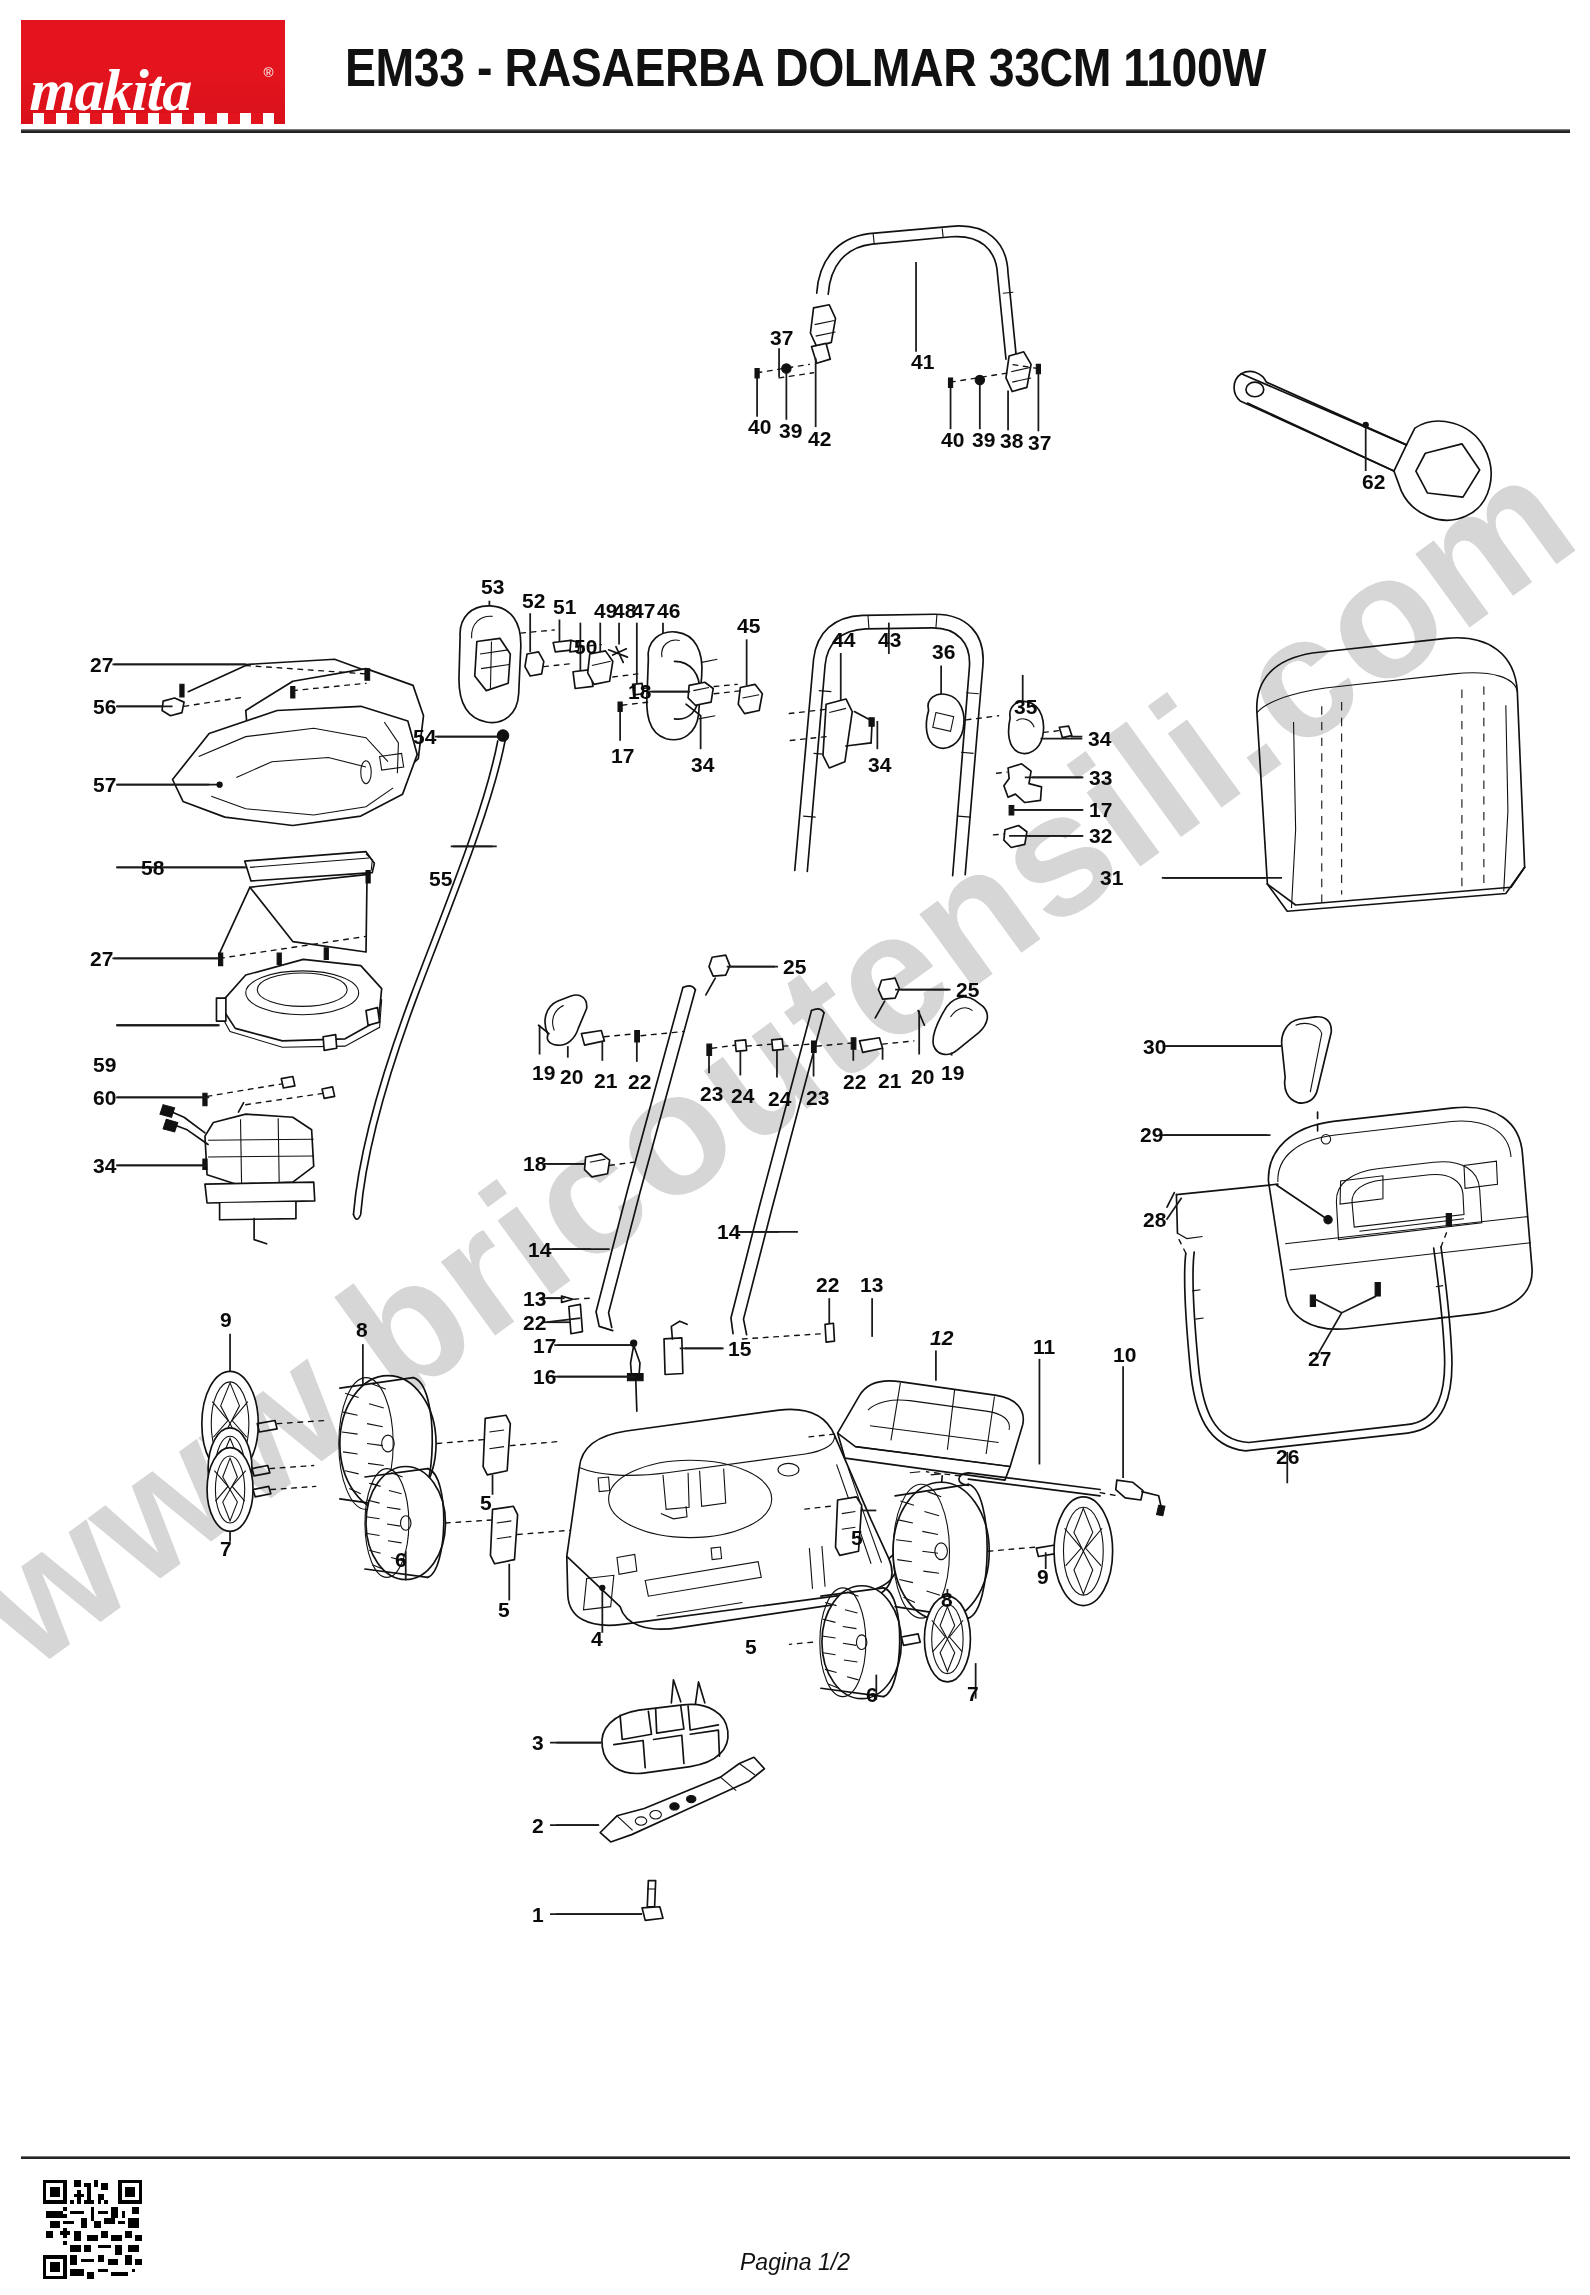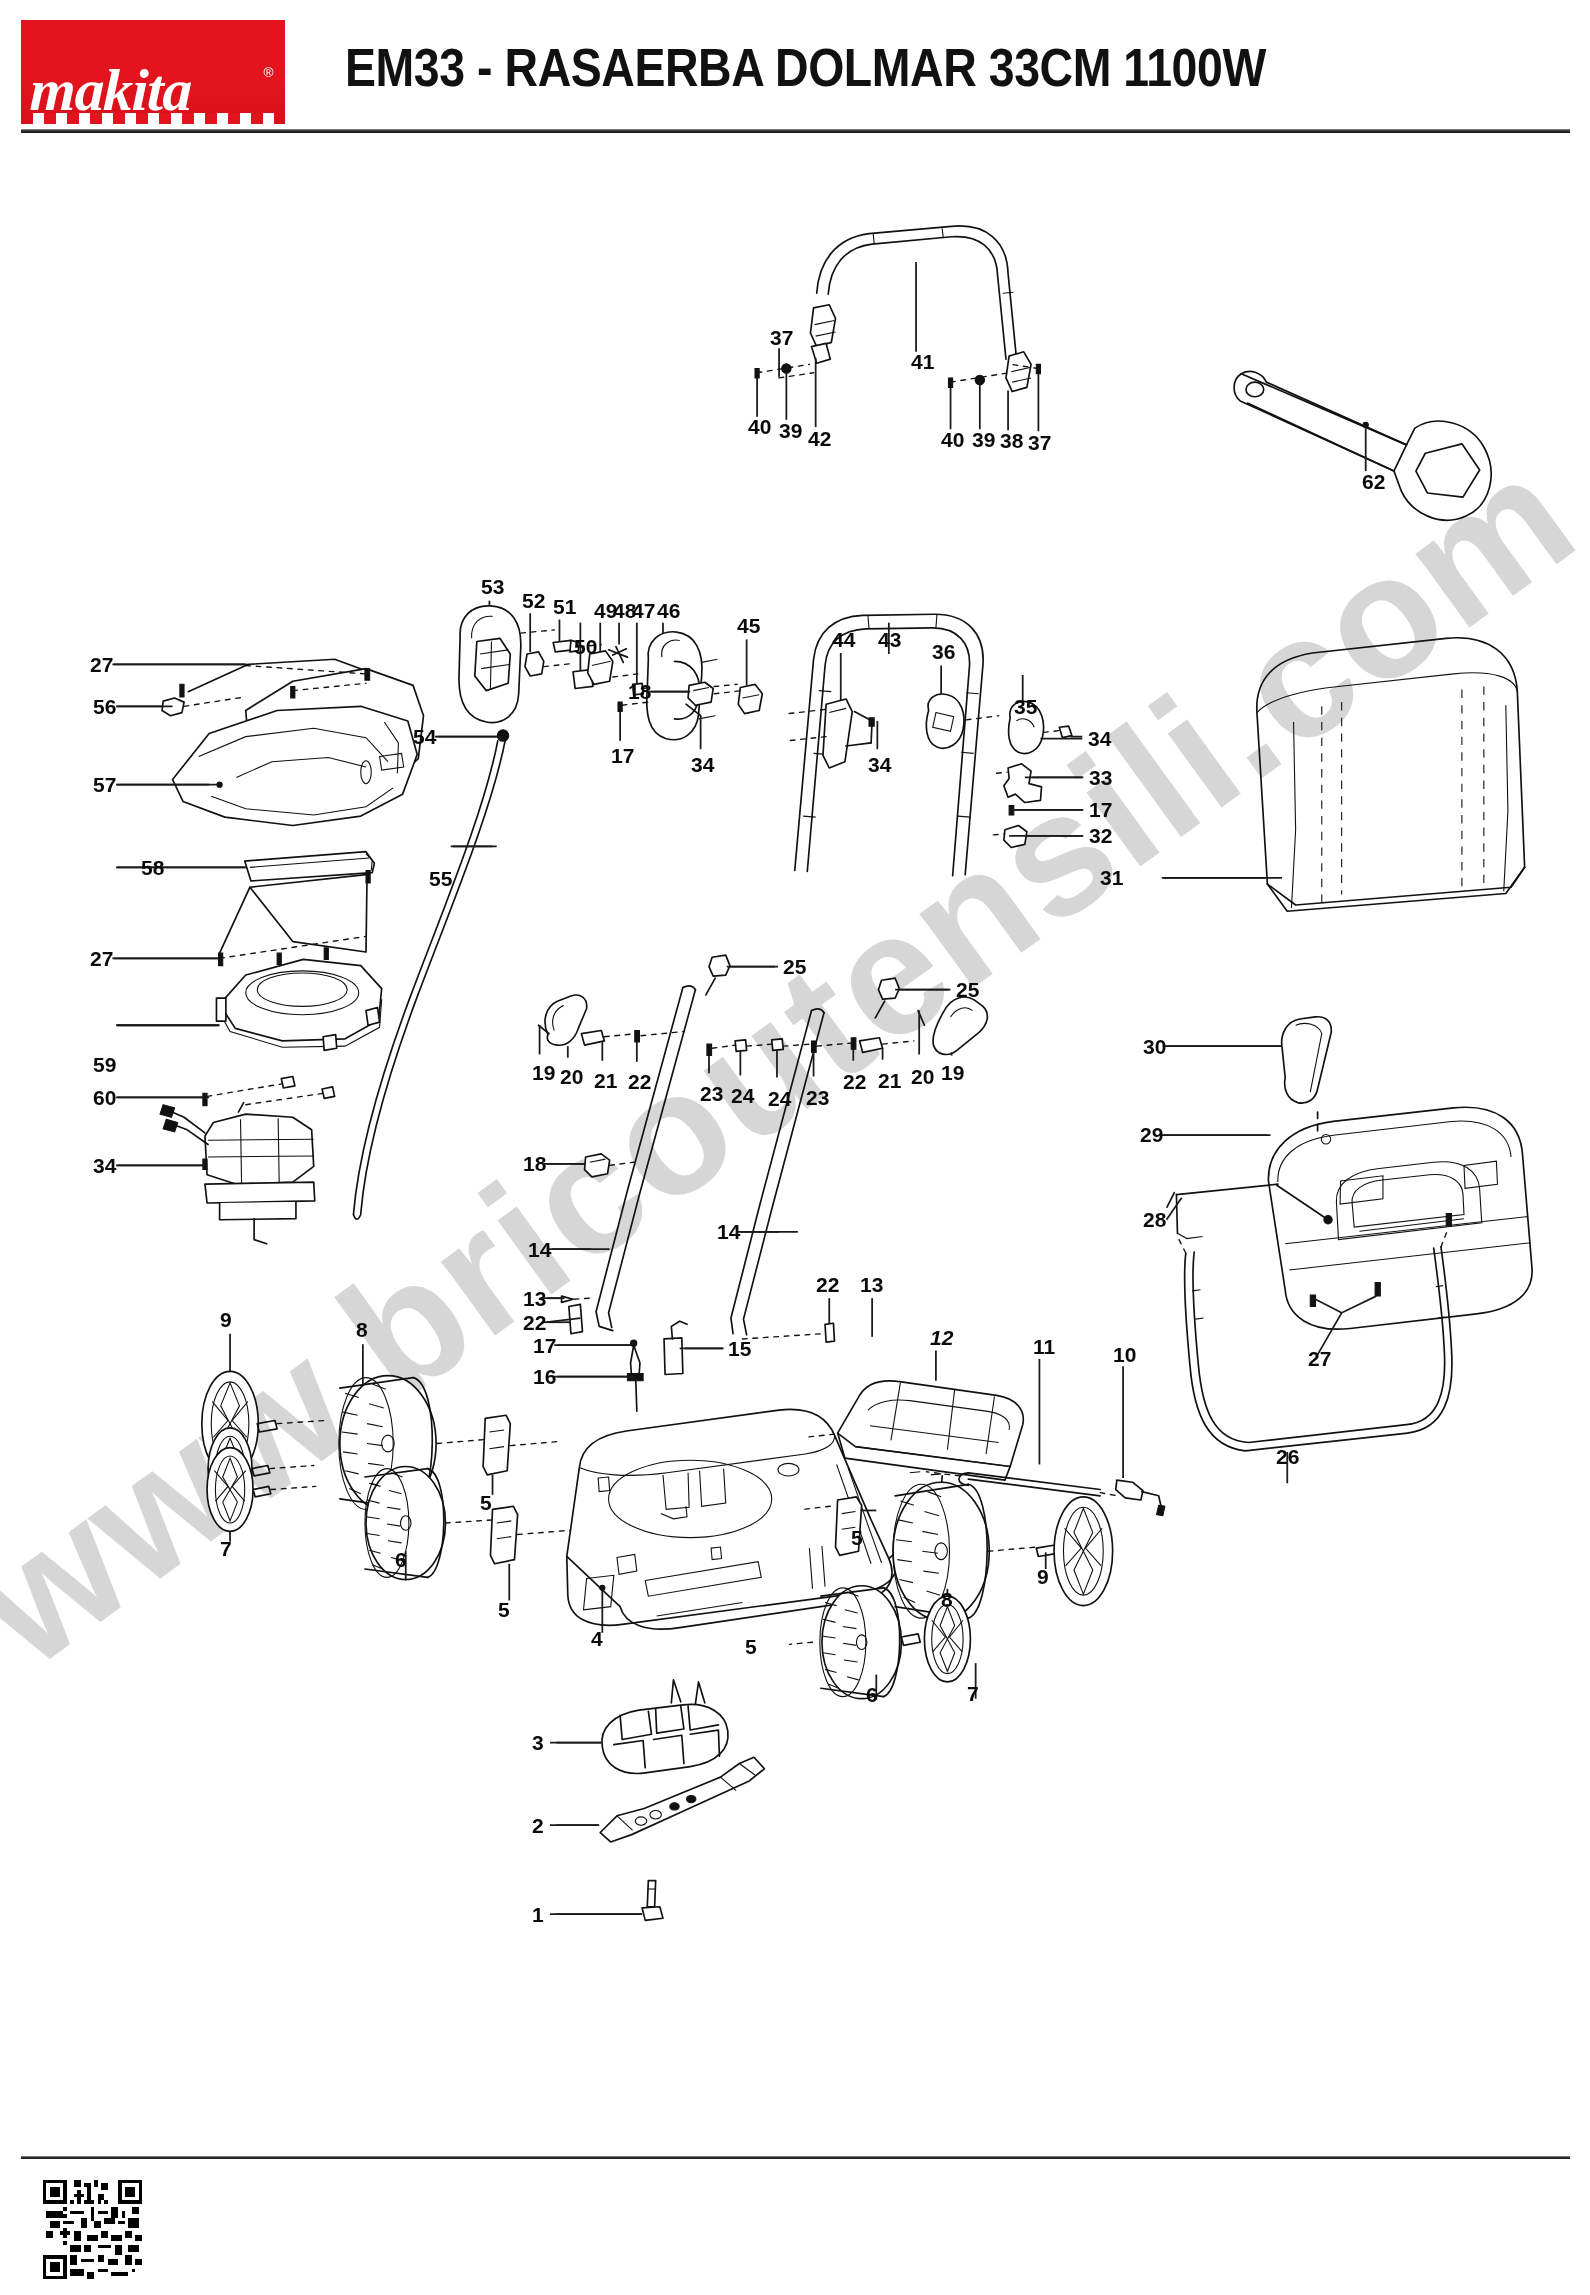--- a/index.html
+++ b/index.html
@@ -938,15 +938,16 @@
         <rect x="19" y="23" width="3" height="2"></rect>
       <rect x="24" y="22" width="2" height="3"></rect>
         <rect x="27" y="23" width="2" height="2"></rect>
       <rect x="8" y="26" width="4" height="2"></rect>
         <rect x="13" y="27" width="2" height="2"></rect>
       <rect x="16" y="26" width="3" height="1"></rect>
         <rect x="20" y="27" width="5" height="1"></rect>
       <rect x="26" y="26" width="1" height="1"></rect>
     </g>
   </svg>
+  <div id="pageno">Pagina 1/2</div>
 
 </div>
 
 
 </body></html>

